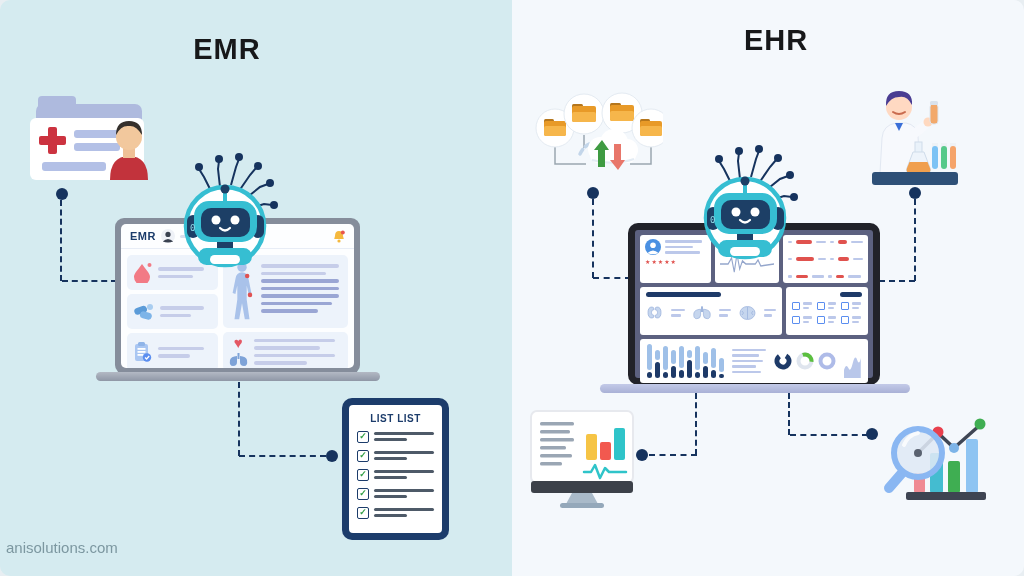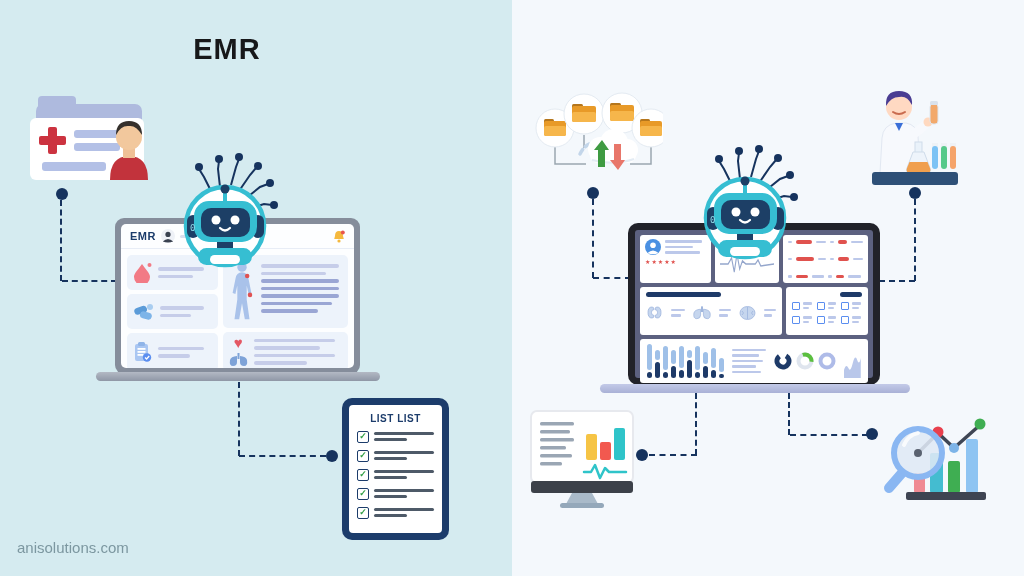--- a/index.html
+++ b/index.html
@@ -1,16 +1,16 @@
 <!DOCTYPE html>
 <html><head>
 <meta charset="utf-8">
 <style>
   html,body{margin:0;padding:0;background:#e8eef2;font-family:"Liberation Sans",sans-serif;}
-  .stage{position:relative;width:1024px;height:576px;overflow:hidden;}
+  .stage{position:relative;width:1024px;height:576px;overflow:hidden;border-radius:10px;}
   .panel{position:absolute;top:0;height:576px;}
   .panel-left{left:0;width:512px;background:#d5ebf0;}
   .panel-right{left:512px;width:512px;background:#f4f8fc;}
   .abs{position:absolute;}
   .big-title{font-size:29px;font-weight:800;color:#17181a;text-align:center;letter-spacing:1px;}
   
   .vdash{width:0;border-left:2.5px dashed #16335e;}
   .hdash{height:0;border-top:2.5px dashed #16335e;}
   .dot{width:12px;height:12px;border-radius:50%;background:#16335e;}
   
@@ -254,22 +254,23 @@
       <div class="cl-row">
         <div class="cl-box">✓</div>
         <div class="cl-lines">
             <div class="cl-ln" style="width:100%"></div>
             <div class="cl-ln" style="width:55%"></div>
           </div>
       </div>
     </div>
   </div>
 
-  <div class="abs watermark" style="left:17px;top:539px;">anisolutions.com</div>
-
+  <div class="abs watermark" style="left:6px;top:539px;">anisolutions.com</div>
+
+  <div class="abs big-title" style="left:676px;top:24px;width:200px;">EHR</div>
 
   <svg class="abs" style="left:528px;top:86px;" width="135" height="106" viewBox="0 0 135 106">
     <g fill="none" stroke="#9aa6b0" stroke-width="1.5">
       <polyline points="27,61 27,78 58,78"></polyline>
         <polyline points="56,49 56,62"></polyline>
       <polyline points="94,48 94,60"></polyline>
         <polyline points="123,61 123,78 102,78"></polyline>
     </g>
     <g>
       <circle cx="27" cy="42" r="19" fill="#fff" stroke="#e4ebf2"></circle>

